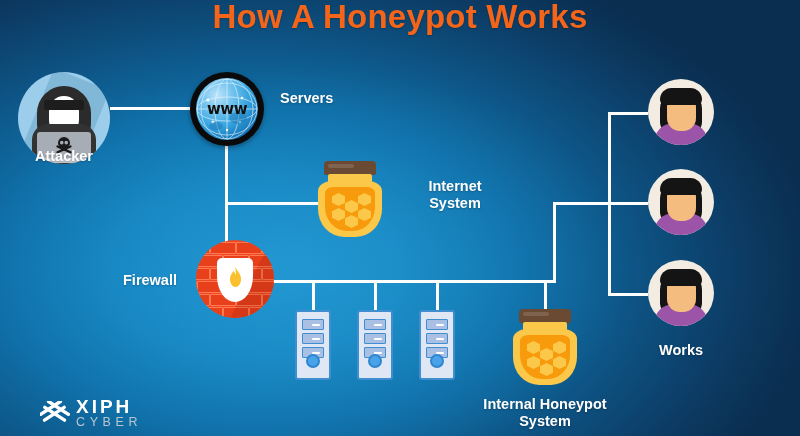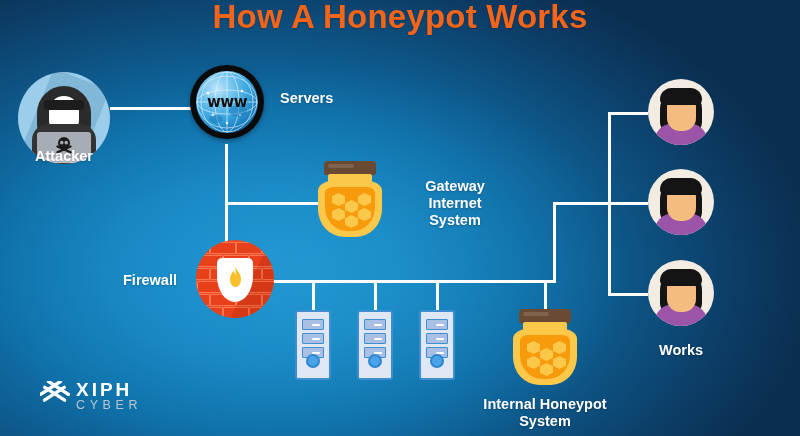--- a/index.html
+++ b/index.html
@@ -105,21 +105,21 @@
     width: 66px; height: 5px; margin-left: -33px;
     background: #c6cbd1;
     border-radius: 2px;
   }
   .skull {
     position: absolute; left: 50%; top: 64px;
     margin-left: -9px; width: 18px; height: 20px;
   }
 
   
-  #internet-node { left: 190px; top: 65px; width: 74px; height: 74px; z-index: 4; }
+  #internet-node { left: 190px; top: 72px; width: 74px; height: 74px; z-index: 4; }
   .globe-ring {
     position: absolute; inset: 0;
     border-radius: 50%;
     background: #0a0a0a;
     box-shadow: 0 2px 5px rgba(0,0,0,0.35);
   }
   .globe-ball {
     position: absolute; left: 6px; top: 6px; right: 6px; bottom: 6px;
     border-radius: 50%;
     background:
@@ -293,21 +293,21 @@
     content: "";
     position: absolute; left: -0.5px;
     width: 8px; height: 8px;
     background: #141414;
     border-radius: 50%;
   }
   .braid::before { top: 8px; }
   .braid::after  { top: 17px; }
 
   
-  #logo { left: 40px; top: 381px; z-index: 6; display: flex; align-items: flex-start; }
+  #logo { left: 40px; top: 398px; z-index: 6; display: flex; align-items: center; }
   #logo-mark { width: 30px; height: 26px; margin-right: 6px; }
   .logo-xiph {
     color: #ffffff;
     font-size: 19px;
     font-weight: bold;
     letter-spacing: 3px;
     line-height: 17px;
   }
   .logo-cyber {
     color: #b9c6cf;
@@ -415,21 +415,20 @@
         <div class="hex" style="left:7px;  top:6px;"></div>
         <div class="hex" style="left:20px; top:13px;"></div>
         <div class="hex" style="left:33px; top:6px;"></div>
         <div class="hex" style="left:7px;  top:21px;"></div>
         <div class="hex" style="left:20px; top:28px;"></div>
         <div class="hex" style="left:33px; top:21px;"></div>
       </div>
     </div>
   </div>
   <div class="abs label" style="left:400px; top:178px; width:110px; text-align:center;">
-    <div>Gateway</div>
     <div>Internet</div>
     <div>System</div>
   </div>
 
   <div class="abs" id="firewall-node">
     <div class="fw-circle">
       <div class="brickrow" style="top:2px;">
         <div class="brick" style="left:0px;  width:26px;"></div>
         <div class="brick" style="left:26px; width:26px;"></div>
         <div class="brick" style="left:52px; width:26px;"></div>

